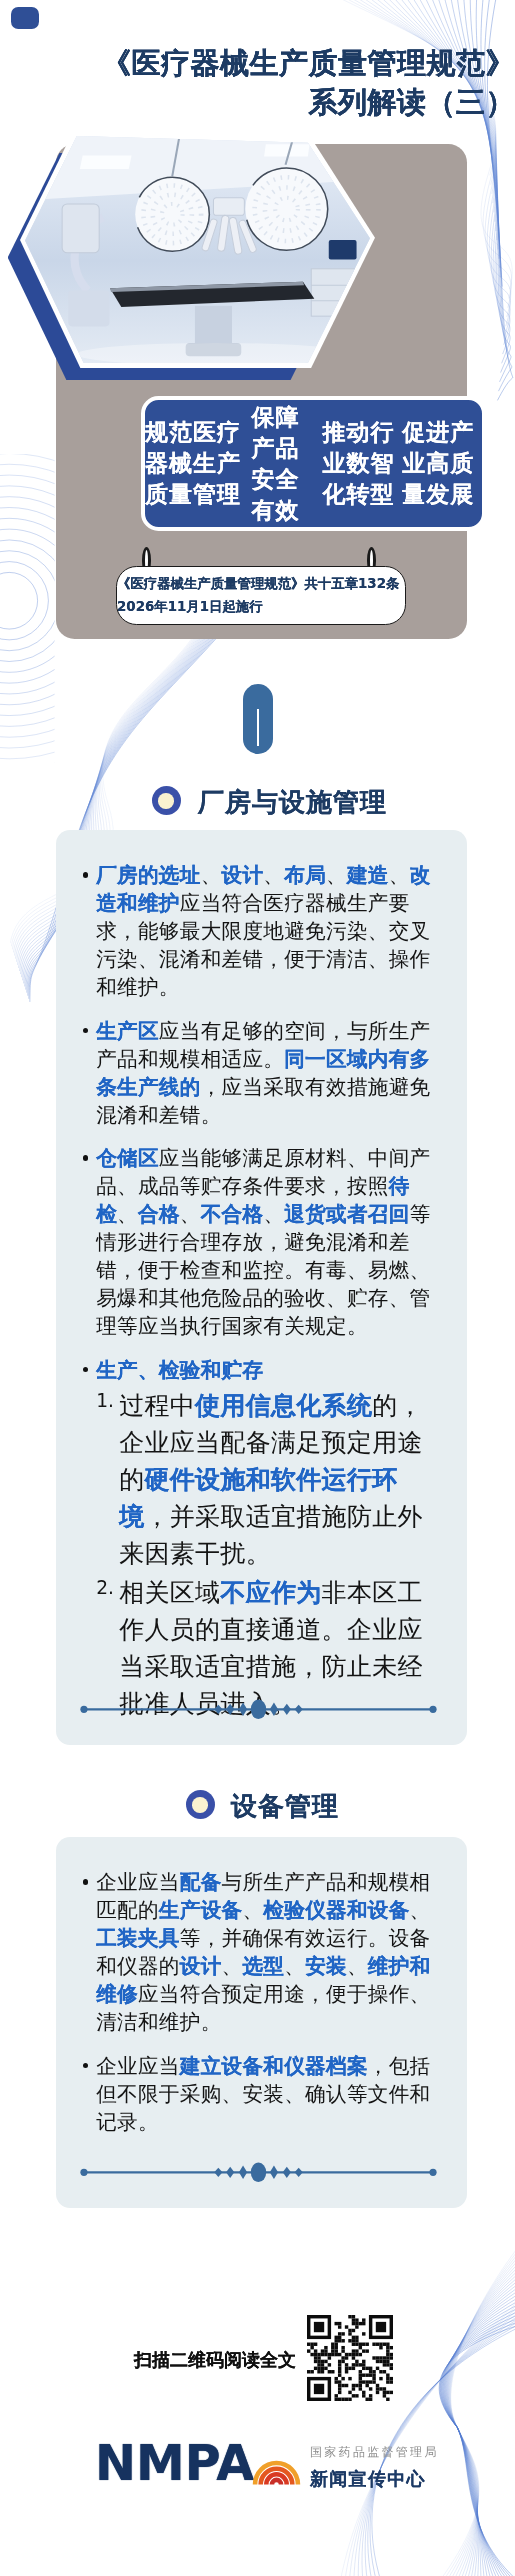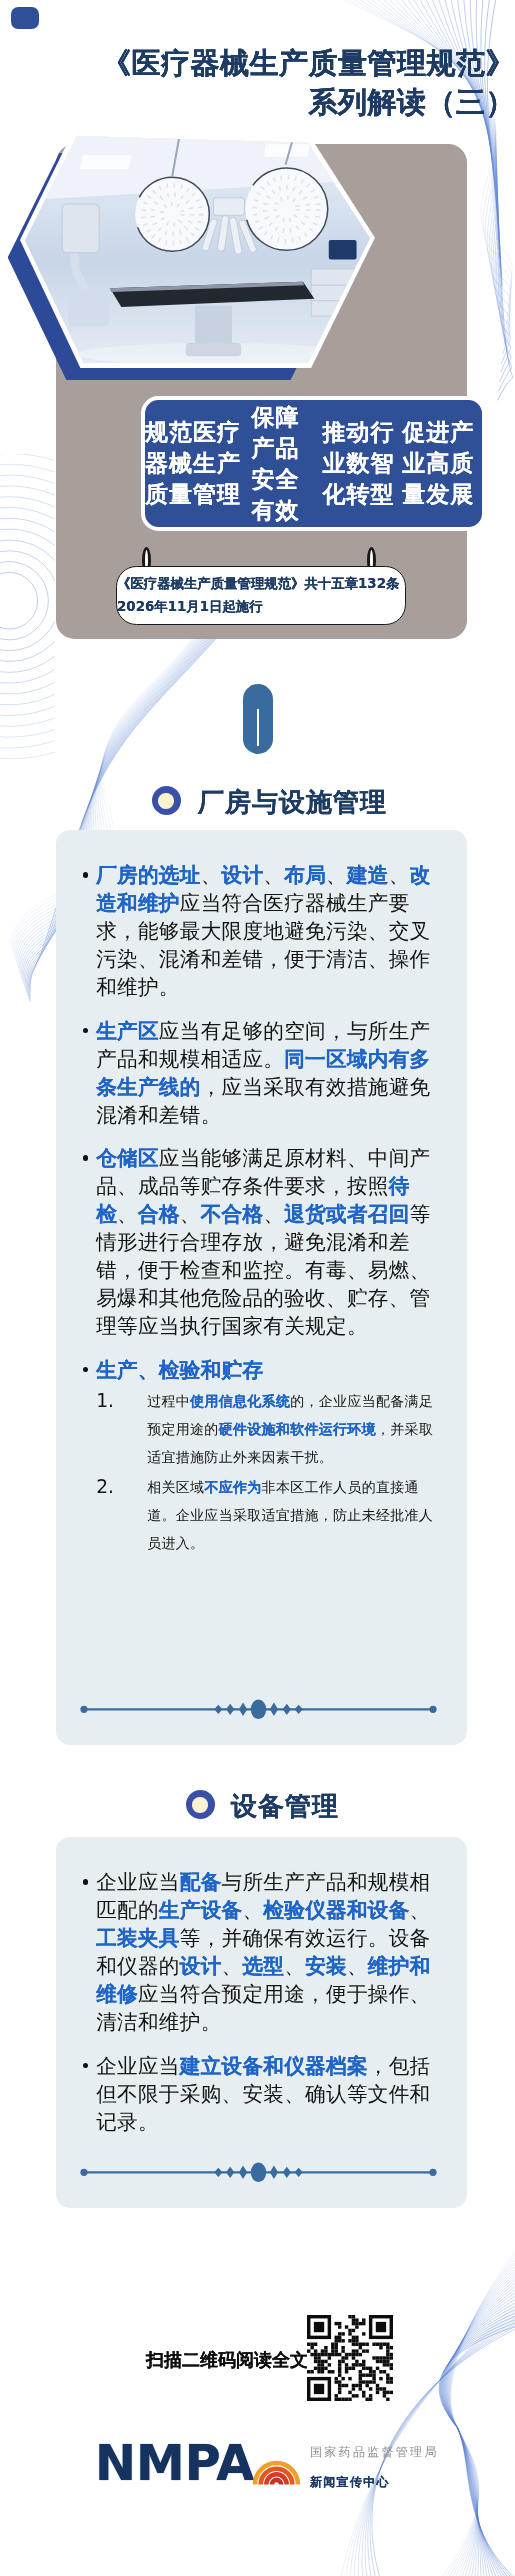--- a/index.html
+++ b/index.html
@@ -64,33 +64,33 @@
   #card-0{left:56px;top:830px;width:411px;height:915px;}
   #card-1{left:56px;top:1837px;width:411px;height:371px;}
   .bullet{display:flex;margin-bottom:15.5px;}
   .bullet .dot{flex:none;width:5.7px;height:5.7px;border-radius:50%;background:#111111;margin:11.3px 7.7px 0 11.3px;}
   .btext{flex:1;min-width:0;}
   p.seg{margin:0;font-size:20.6px;line-height:28px;color:var(--body-text,#141414);letter-spacing:0.3px;}
   p.seg .hl{color:var(--highlight-blue,#2065c5);font-weight:800;text-shadow:0 0 0.5px var(--highlight-blue,#2065c5);}
   .subs{margin-top:3.1px;}
   .sub{display:flex;margin-top:2.1px;}
   .sub .num{flex:none;width:23px;font-size:18.6px;line-height:28px;color:var(--body-text,#141414);}
-  .sub p.seg{font-size:14px;line-height:28px;margin-left:28px;}
+  .sub p.seg{font-size:25px;line-height:37px;}
   .divider{position:absolute;left:21.6px;bottom:25px;width:361px;height:20.6px;}
 
   
   .qr-label{left:134px;top:2347px;font-size:18px;line-height:25px;font-weight:800;color:#101010;
-            text-shadow:0 0 0.5px #101010;margin-left:12px;}
+            text-shadow:0 0 0.5px #101010;}
   #qr-svg{left:307px;top:2315px;}
   .nmpa{left:95px;top:2440px;font-size:49px;line-height:47px;font-weight:900;color:#16325f;
         letter-spacing:0px;text-shadow:0 0 1px #16325f;}
   #arch-svg{left:252px;top:2433px;}
   .org{left:310px;top:2444px;width:134px;}
   .org-l1{display:block;font-size:12px;letter-spacing:2.3px;color:var(--org-gray,#8d8d8d);white-space:nowrap;}
-  .org-l2{display:block;margin-top:13px;font-size:12px;letter-spacing:1.3px;font-weight:800;color:#1c3a66;
+  .org-l2{display:block;margin-top:6px;font-size:18px;letter-spacing:1.3px;font-weight:800;color:#1c3a66;
           white-space:nowrap;text-shadow:0 0 0.5px #1c3a66;}
 </style>
 </head>
 <body>
 
 <div id="page">
 
   <svg id="deco-svg" viewBox="0 0 1000 4999" xmlns="http://www.w3.org/2000/svg">
       <g fill="none" stroke="#3565c8" stroke-width="1.2" opacity="0.8">
         <path d="M 640 -15 C 850 90, 1010 140, 950 330 S 1020 430, 990 560" stroke-opacity="0.15"></path>

